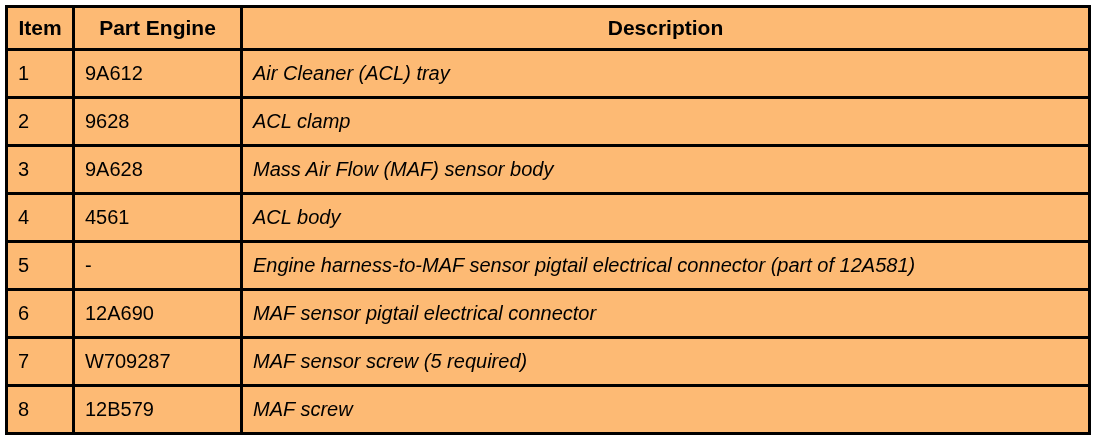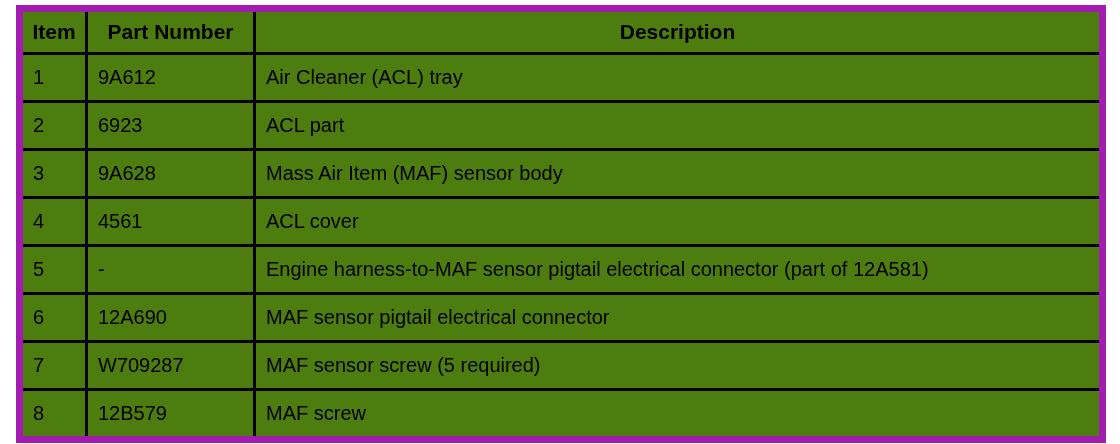--- a/index.html
+++ b/index.html
@@ -9,27 +9,27 @@
   }
   body {
     width: 1120px;
     height: 444px;
     position: relative;
     font-family: "Liberation Sans", sans-serif;
     color: #000000;
   }
   table.parts-table {
     position: absolute;
-    left: 16px;
+    left: 5px;
     top: 5px;
     width: 1083px;
     border-collapse: collapse;
     table-layout: fixed;
-    background: #4d7c0f;
-    border: 7px solid #a21caf;
+    background: #fdba74;
+    border: 2px solid #a21caf;
     font-size: 20px;
   }
   table.parts-table th,
   table.parts-table td {
     border: 3px solid #000000;
     vertical-align: middle;
     white-space: nowrap;
     overflow: hidden;
     padding: 0 10px;
   }
@@ -39,61 +39,61 @@
     text-align: center;
     height: 40px;
     padding: 0 4px;
   }
   table.parts-table td {
     height: 45px;
     text-align: left;
   }
   td.item-cell  { padding-left: 9px; }
   td.part-cell  { padding-left: 11px; }
-  td.desc-cell  { padding-left: 11px; }
+  td.desc-cell  { padding-left: 11px; font-style: italic; }
   col.col-item  { width: 67px; }
   col.col-part  { width: 168px; }
   col.col-desc  { width: 848px; }
 </style>
 </head>
 <body>
 
 <table class="parts-table">
   <colgroup>
     <col class="col-item">
     <col class="col-part">
     <col class="col-desc">
   </colgroup>
   <thead>
     <tr>
       <th>Item</th>
-      <th>Part Number</th>
+      <th>Part Engine</th>
       <th>Description</th>
     </tr>
   </thead>
   <tbody>
     <tr>
       <td class="item-cell">1</td>
       <td class="part-cell">9A612</td>
       <td class="desc-cell">Air Cleaner (ACL) tray</td>
     </tr>
     <tr>
       <td class="item-cell">2</td>
-      <td class="part-cell">6923</td>
-      <td class="desc-cell">ACL part</td>
+      <td class="part-cell">9628</td>
+      <td class="desc-cell">ACL clamp</td>
     </tr>
     <tr>
       <td class="item-cell">3</td>
       <td class="part-cell">9A628</td>
-      <td class="desc-cell">Mass Air Item (MAF) sensor body</td>
+      <td class="desc-cell">Mass Air Flow (MAF) sensor body</td>
     </tr>
     <tr>
       <td class="item-cell">4</td>
       <td class="part-cell">4561</td>
-      <td class="desc-cell">ACL cover</td>
+      <td class="desc-cell">ACL body</td>
     </tr>
     <tr>
       <td class="item-cell">5</td>
       <td class="part-cell">-</td>
       <td class="desc-cell">Engine harness-to-MAF sensor pigtail electrical connector (part of 12A581)</td>
     </tr>
     <tr>
       <td class="item-cell">6</td>
       <td class="part-cell">12A690</td>
       <td class="desc-cell">MAF sensor pigtail electrical connector</td>

